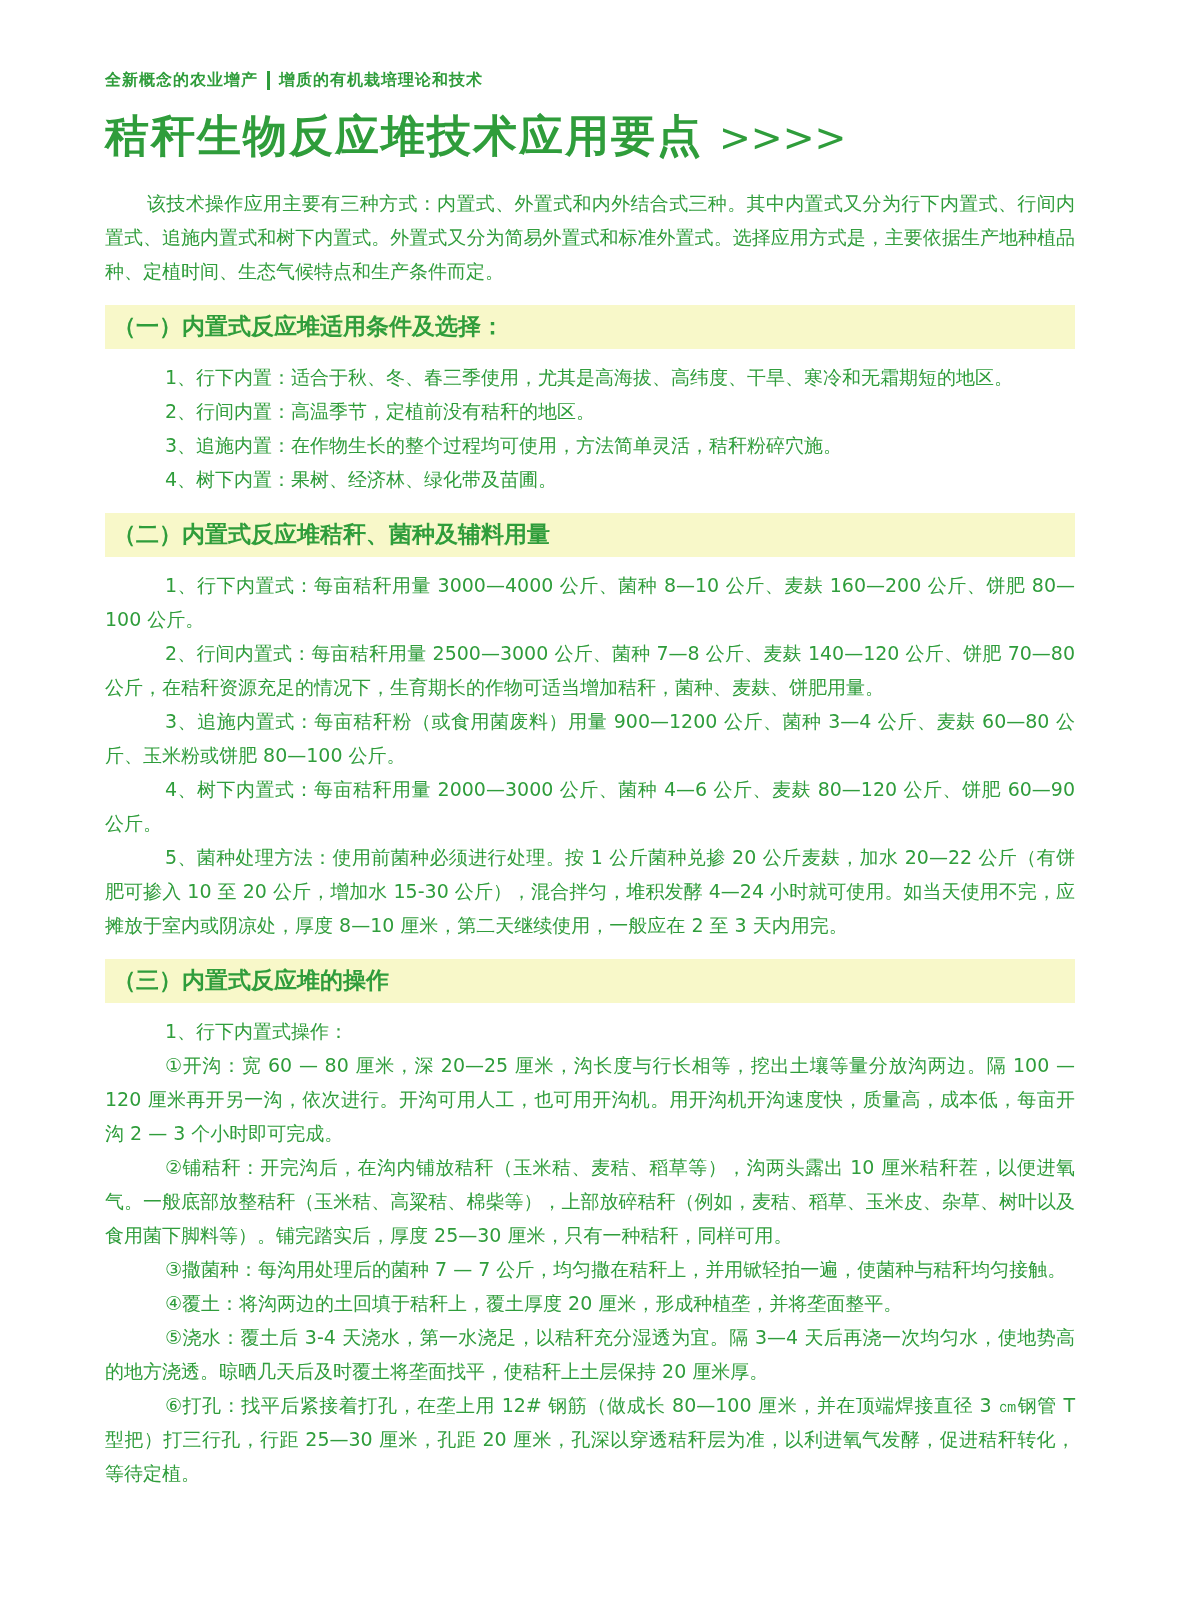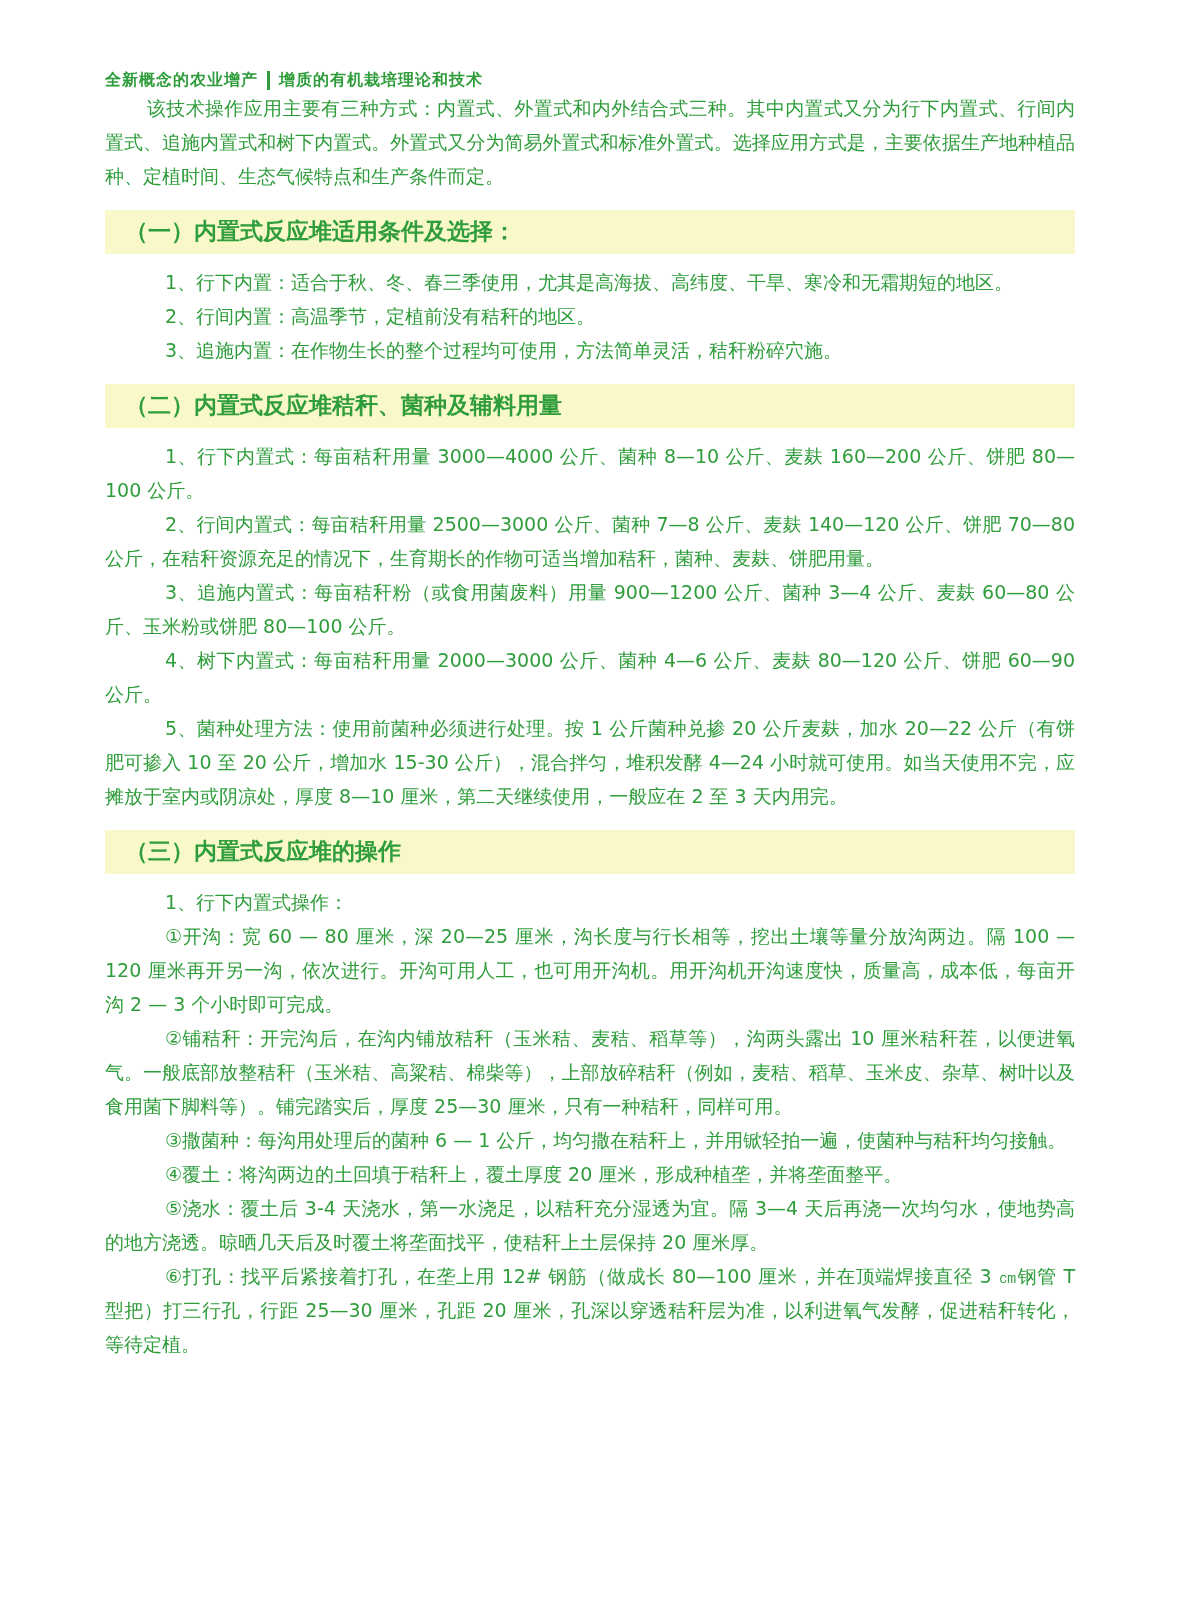--- a/index.html
+++ b/index.html
@@ -43,54 +43,59 @@
     color:var(--green);
     font-size:19px;line-height:34px;
     margin:0;
     text-align:justify;
   }
   .intro{text-indent:42px;margin-bottom:10px;}
   .band{
     background:var(--band);
     color:var(--green);
     font-size:23px;font-weight:bold;
-    padding:6px 8px 7px 20px;
+    padding:6px 8px 7px 8px;
     margin:17px 0 11px 0;
   }
   .item{text-indent:60px;}
   .flush{text-indent:0;}
 </style>
 </head>
 <body>
 
 <div class="page">
 
   <div class="eyebrow">
     <span>全新概念的农业增产</span>
     <span class="divider"></span>
     <span>增质的有机栽培理论和技术</span>
   </div>
 
+  <h1 class="title">
+    <span>秸秆生物反应堆技术应用要点</span>
+    <span class="chevrons">&gt;&gt;&gt;&gt;</span>
+  </h1>
 
   <p class="intro">该技术操作应用主要有三种方式：内置式、外置式和内外结合式三种。其中内置式又分为行下内置式、行间内置式、追施内置式和树下内置式。外置式又分为简易外置式和标准外置式。选择应用方式是，主要依据生产地种植品种、定植时间、生态气候特点和生产条件而定。</p>
 
   <div class="band">（一）内置式反应堆适用条件及选择：</div>
   <p class="item">1、行下内置：适合于秋、冬、春三季使用，尤其是高海拔、高纬度、干旱、寒冷和无霜期短的地区。</p>
   <p class="item">2、行间内置：高温季节，定植前没有秸秆的地区。</p>
   <p class="item">3、追施内置：在作物生长的整个过程均可使用，方法简单灵活，秸秆粉碎穴施。</p>
+  <p class="item">4、树下内置：果树、经济林、绿化带及苗圃。</p>
 
   <div class="band">（二）内置式反应堆秸秆、菌种及辅料用量</div>
   <p class="item">1、行下内置式：每亩秸秆用量 3000—4000 公斤、菌种 8—10 公斤、麦麸 160—200 公斤、饼肥 80—100 公斤。</p>
   <p class="item">2、行间内置式：每亩秸秆用量 2500—3000 公斤、菌种 7—8 公斤、麦麸 140—120 公斤、饼肥 70—80 公斤，在秸秆资源充足的情况下，生育期长的作物可适当增加秸秆，菌种、麦麸、饼肥用量。</p>
   <p class="item">3、追施内置式：每亩秸秆粉（或食用菌废料）用量 900—1200 公斤、菌种 3—4 公斤、麦麸 60—80 公斤、玉米粉或饼肥 80—100 公斤。</p>
   <p class="item">4、树下内置式：每亩秸秆用量 2000—3000 公斤、菌种 4—6 公斤、麦麸 80—120 公斤、饼肥 60—90 公斤。</p>
   <p class="item">5、菌种处理方法：使用前菌种必须进行处理。按 1 公斤菌种兑掺 20 公斤麦麸，加水 20—22 公斤（有饼肥可掺入 10 至 20 公斤，增加水 15-30 公斤），混合拌匀，堆积发酵 4—24 小时就可使用。如当天使用不完，应摊放于室内或阴凉处，厚度 8—10 厘米，第二天继续使用，一般应在 2 至 3 天内用完。</p>
 
   <div class="band">（三）内置式反应堆的操作</div>
   <p class="item">1、行下内置式操作：</p>
   <p class="item">①开沟：宽 60 — 80 厘米，深 20—25 厘米，沟长度与行长相等，挖出土壤等量分放沟两边。隔 100 — 120 厘米再开另一沟，依次进行。开沟可用人工，也可用开沟机。用开沟机开沟速度快，质量高，成本低，每亩开沟 2 — 3 个小时即可完成。</p>
   <p class="item">②铺秸秆：开完沟后，在沟内铺放秸秆（玉米秸、麦秸、稻草等），沟两头露出 10 厘米秸秆茬，以便进氧气。一般底部放整秸秆（玉米秸、高粱秸、棉柴等），上部放碎秸秆（例如，麦秸、稻草、玉米皮、杂草、树叶以及食用菌下脚料等）。铺完踏实后，厚度 25—30 厘米，只有一种秸秆，同样可用。</p>
-  <p class="item">③撒菌种：每沟用处理后的菌种 6 — 1 公斤，均匀撒在秸秆上，并用锨轻拍一遍，使菌种与秸秆均匀接触。</p>
+  <p class="item">③撒菌种：每沟用处理后的菌种 7 — 7 公斤，均匀撒在秸秆上，并用锨轻拍一遍，使菌种与秸秆均匀接触。</p>
   <p class="item">④覆土：将沟两边的土回填于秸秆上，覆土厚度 20 厘米，形成种植垄，并将垄面整平。</p>
   <p class="item">⑤浇水：覆土后 3-4 天浇水，第一水浇足，以秸秆充分湿透为宜。隔 3—4 天后再浇一次均匀水，使地势高的地方浇透。晾晒几天后及时覆土将垄面找平，使秸秆上土层保持 20 厘米厚。</p>
   <p class="item">⑥打孔：找平后紧接着打孔，在垄上用 12# 钢筋（做成长 80—100 厘米，并在顶端焊接直径 3 ㎝钢管 T 型把）打三行孔，行距 25—30 厘米，孔距 20 厘米，孔深以穿透秸秆层为准，以利进氧气发酵，促进秸秆转化，等待定植。</p>
 
 </div>
 
 </body></html>

